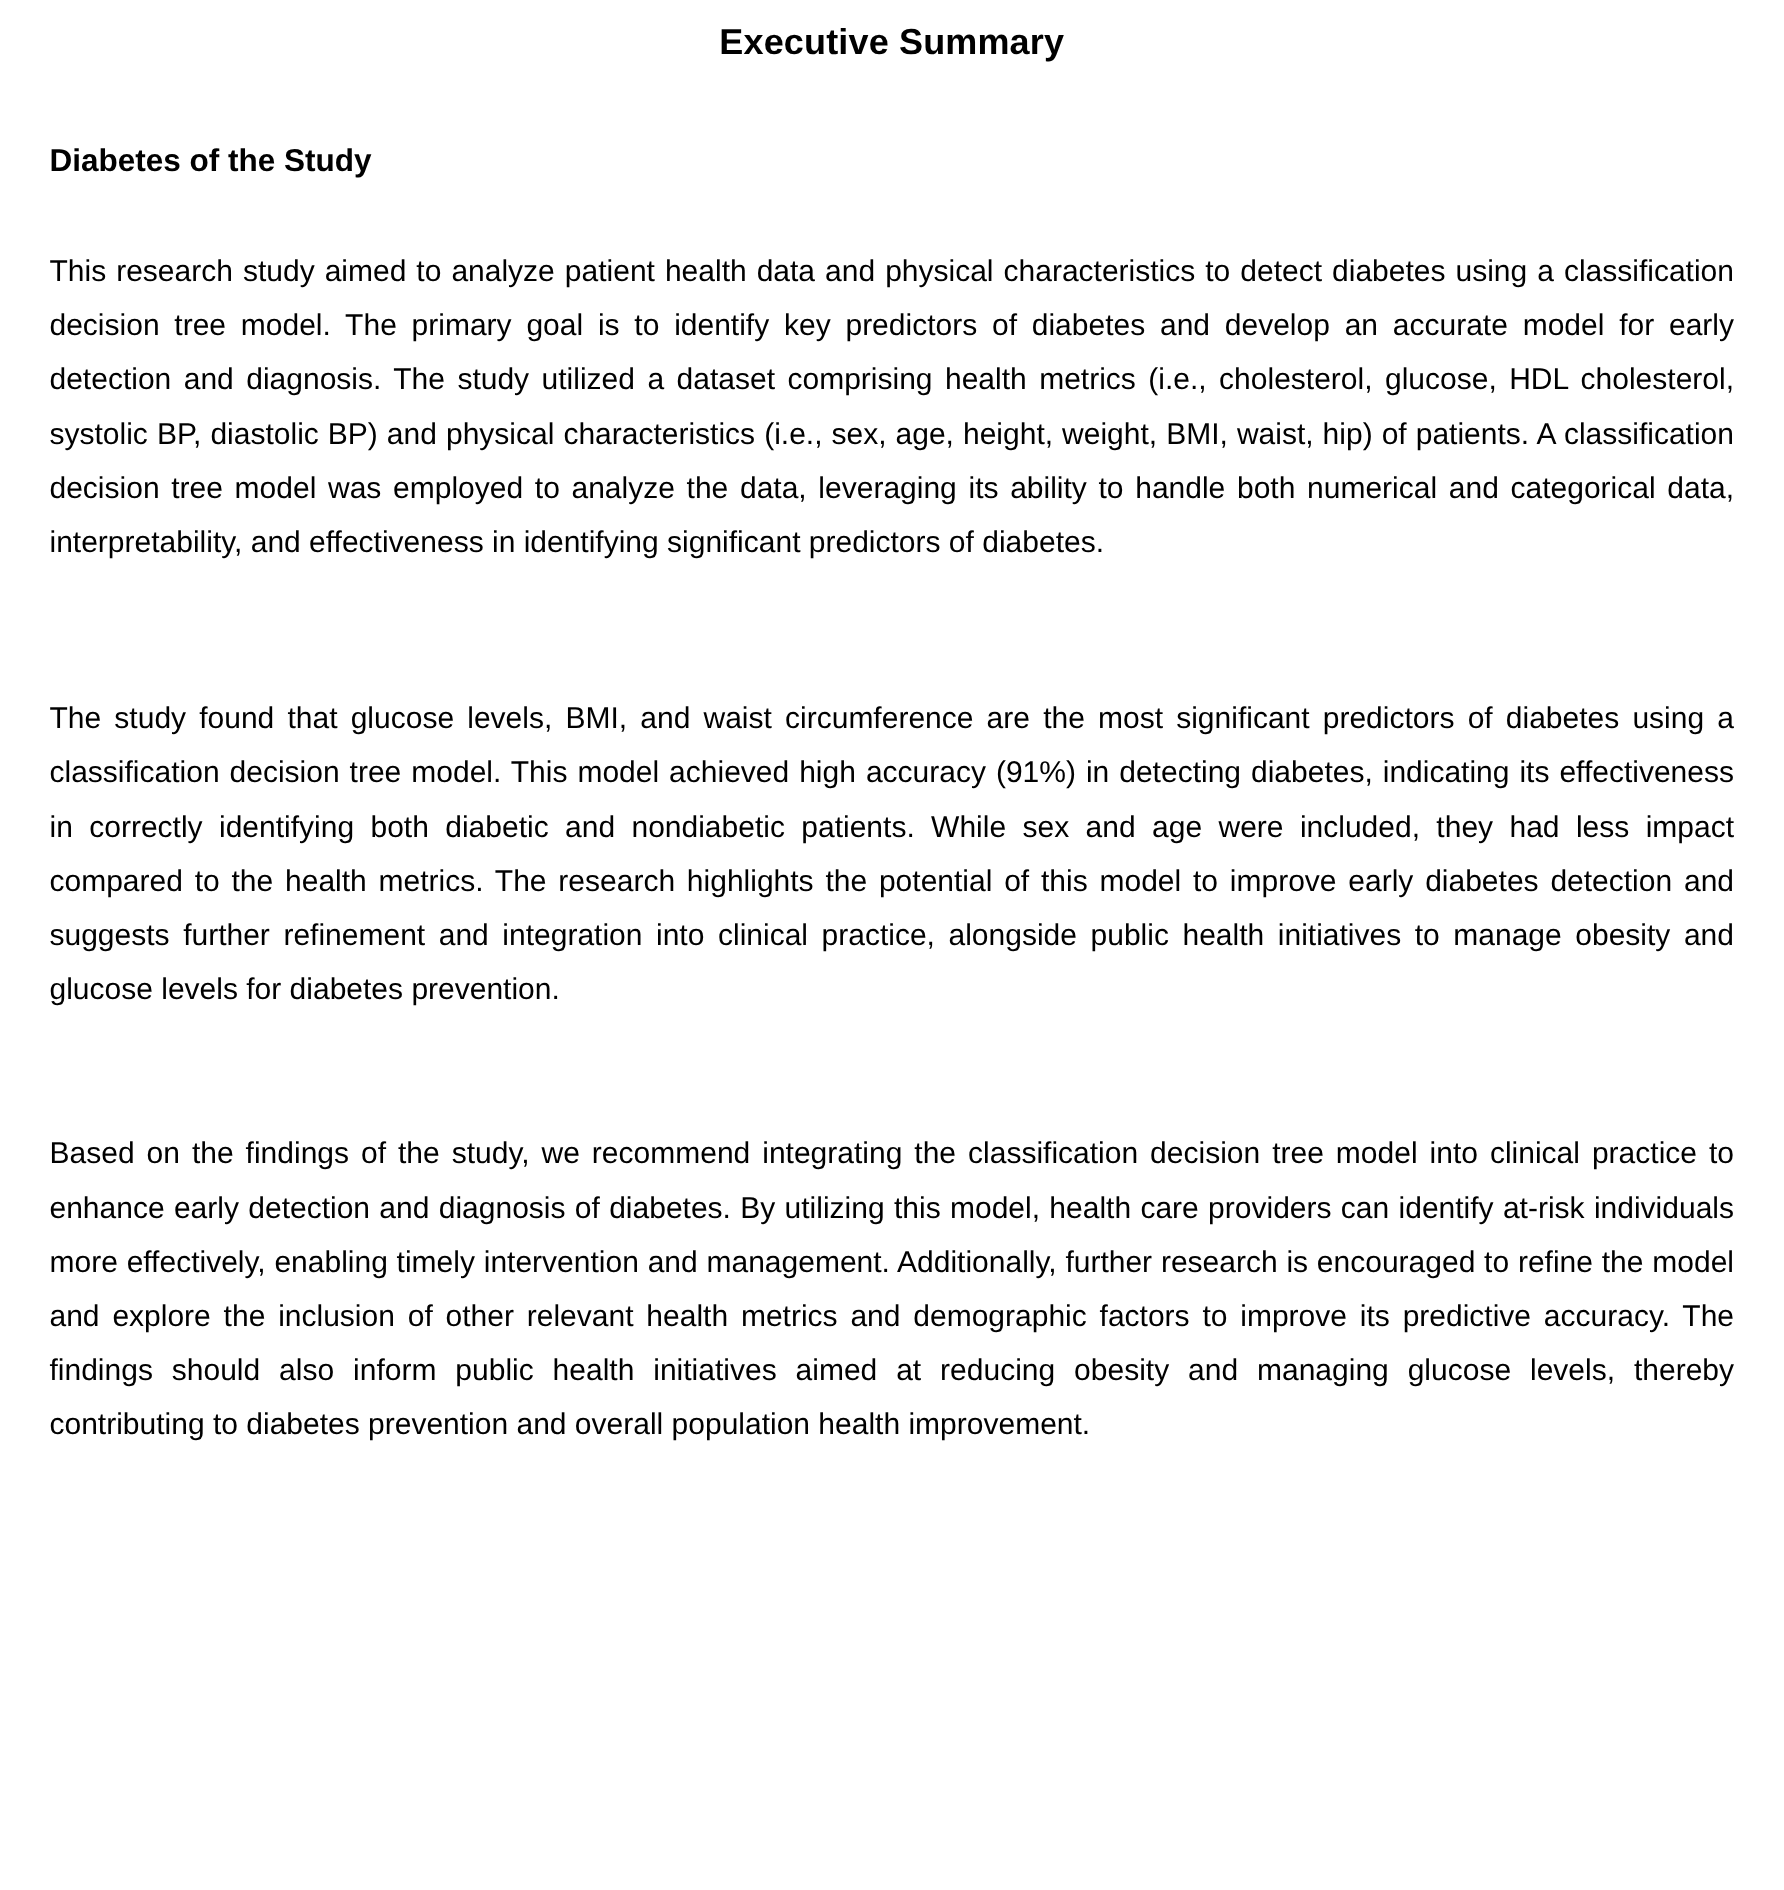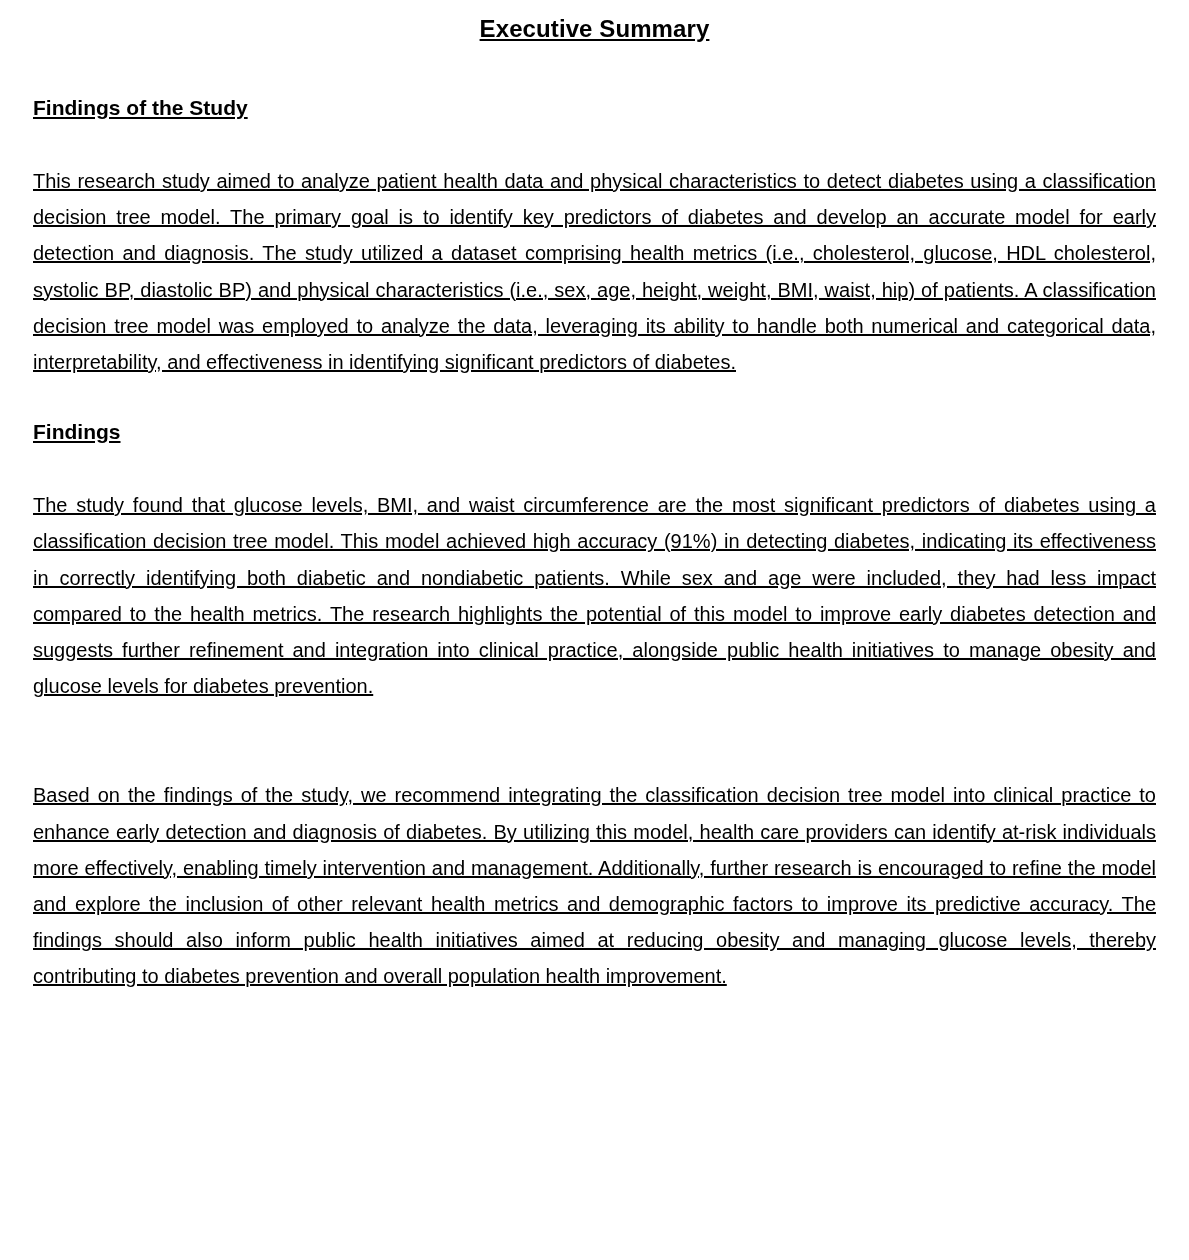--- a/index.html
+++ b/index.html
@@ -16,21 +16,20 @@
     color: #000000;
     -webkit-font-smoothing: antialiased;
   }
   .page {
     position: relative;
     width: 1189px;
     height: 1212px;
     box-sizing: border-box;
     padding: 0 33px 0 33px;
     background: #ffffff;
-    text-decoration: underline;
   }
   .doc-title {
     margin: 0;
     padding-top: 14px;
     text-align: center;
     font-size: 24px;
     font-weight: bold;
     letter-spacing: 0.1px;
     line-height: 30px;
   }
@@ -68,29 +67,28 @@
 </head>
 <body>
 
 <div class="page">
 
   <h1 class="doc-title">Executive Summary</h1>
 
 
   <div class="sp-h1"></div>
 
-  <h3 class="section-heading">Findings of the Study</h3>
+  <h3 class="section-heading">Diabetes of the Study</h3>
 
   <div class="sp-h2"></div>
 
   <p class="body-text">This research study aimed to analyze patient health data and physical characteristics to detect diabetes using a classification decision tree model. The primary goal is to identify key predictors of diabetes and develop an accurate model for early detection and diagnosis. The study utilized a dataset comprising health metrics (i.e., cholesterol, glucose, HDL cholesterol, systolic BP, diastolic BP) and physical characteristics (i.e., sex, age, height, weight, BMI, waist, hip) of patients. A classification decision tree model was employed to analyze the data, leveraging its ability to handle both numerical and categorical data, interpretability, and effectiveness in identifying significant predictors of diabetes.</p>
 
   <div class="sp-h3"></div>
 
-  <h3 class="section-heading">Findings</h3>
 
   <div class="sp-h4"></div>
 
   <p class="body-text">The study found that glucose levels, BMI, and waist circumference are the most significant predictors of diabetes using a classification decision tree model. This model achieved high accuracy (91%) in detecting diabetes, indicating its effectiveness in correctly identifying both diabetic and nondiabetic patients. While sex and age were included, they had less impact compared to the health metrics. The research highlights the potential of this model to improve early diabetes detection and suggests further refinement and integration into clinical practice, alongside public health initiatives to manage obesity and glucose levels for diabetes prevention.</p>
 
   <div class="sp-h5"></div>
 
 
   <div class="sp-h6"></div>
 

